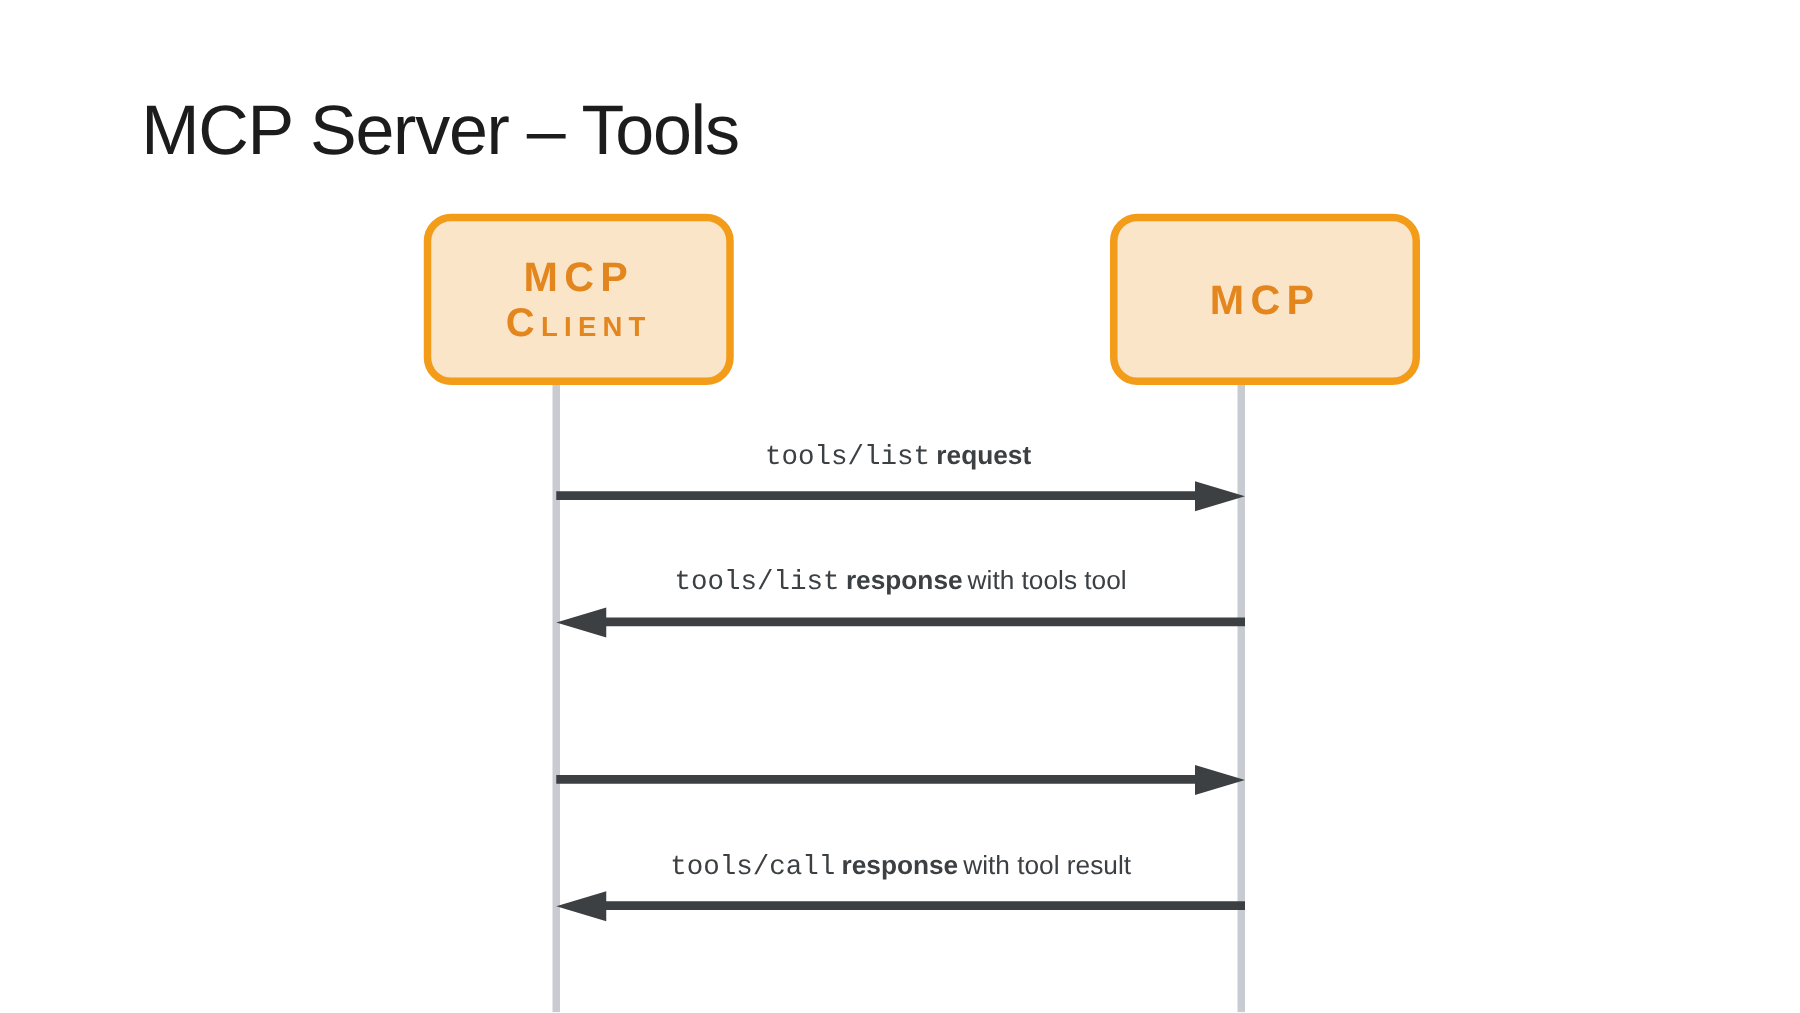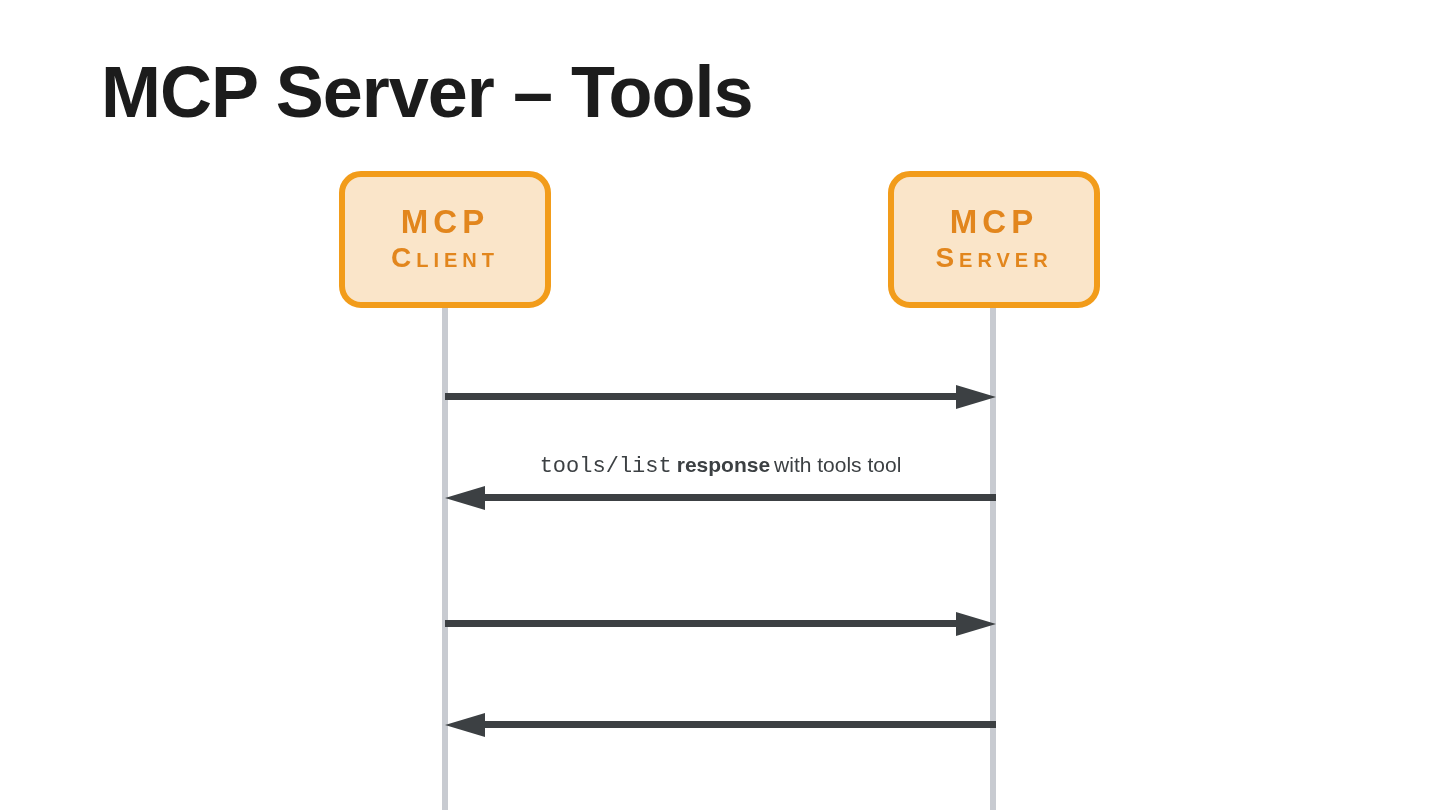--- a/index.html
+++ b/index.html
@@ -8,47 +8,47 @@
     width: 1440px;
     height: 810px;
     background: #ffffff;
     overflow: hidden;
     font-family: "Liberation Sans", sans-serif;
   }
   .title {
     position: absolute;
     left: 97px;
     top: 50px;
-    margin: 4px;
-    font-size: 72px;
+    margin: 16px;
+    font-size: 56px;
     line-height: 76px;
-    font-weight: 700;
+    font-weight: 400;
     letter-spacing: -1px;
     color: #1c1c1c;
     white-space: nowrap;
   }
   .actor-box {
     position: absolute;
     top: 171px;
-    width: 212px;
+    width: 248px;
     height: 137px;
     box-sizing: border-box;
     background: #fae5c9;
     border: 6px solid #f29c1a;
     border-radius: 22px;
     display: flex;
     flex-direction: column;
     align-items: center;
     justify-content: center;
   }
   .actor-box.client { left: 339px; }
   .actor-box.server { left: 888px; }
   .actor-name {
     font-weight: 700;
-    font-size: 28px;
+    font-size: 32px;
     line-height: 36px;
     letter-spacing: 5px;
     color: #e2861d;
     font-variant: small-caps;
     text-transform: none;
     white-space: nowrap;
   }
   .actor-name.caps { text-transform: uppercase; font-variant: normal; font-size: 33px; }
   .lifeline {
     position: absolute;
@@ -101,32 +101,33 @@
 
   <h1 class="title">MCP Server – Tools</h1>
 
   <div class="actor-box client">
     <div class="actor-name caps">MCP</div>
     <div class="actor-name">Client</div>
   </div>
 
   <div class="actor-box server">
     <div class="actor-name caps">MCP</div>
-    <div class="actor-name">Server</div>
   </div>
 
   <div class="lifeline client"></div>
   <div class="lifeline server"></div>
 
+  <div class="msg-label" style="top:350px"><span class="mono">tools/list</span><span class="bold">request</span><span class="rest"></span></div>
   <div class="msg-line to-server" style="top:393px"></div>
   <div class="arrowhead right" style="top:385px"></div>
 
   <div class="msg-label" style="top:450px"><span class="mono">tools/list</span><span class="bold">response</span><span class="rest">with tools tool</span></div>
   <div class="msg-line to-client" style="top:494px"></div>
   <div class="arrowhead left" style="top:486px"></div>
 
   <div class="msg-line to-server" style="top:620px"></div>
   <div class="arrowhead right" style="top:612px"></div>
 
+  <div class="msg-label" style="top:678px"><span class="mono">tools/call</span><span class="bold">response</span><span class="rest">with tool result</span></div>
   <div class="msg-line to-client" style="top:721px"></div>
   <div class="arrowhead left" style="top:713px"></div>
 
 </div>
 
 </body></html>

